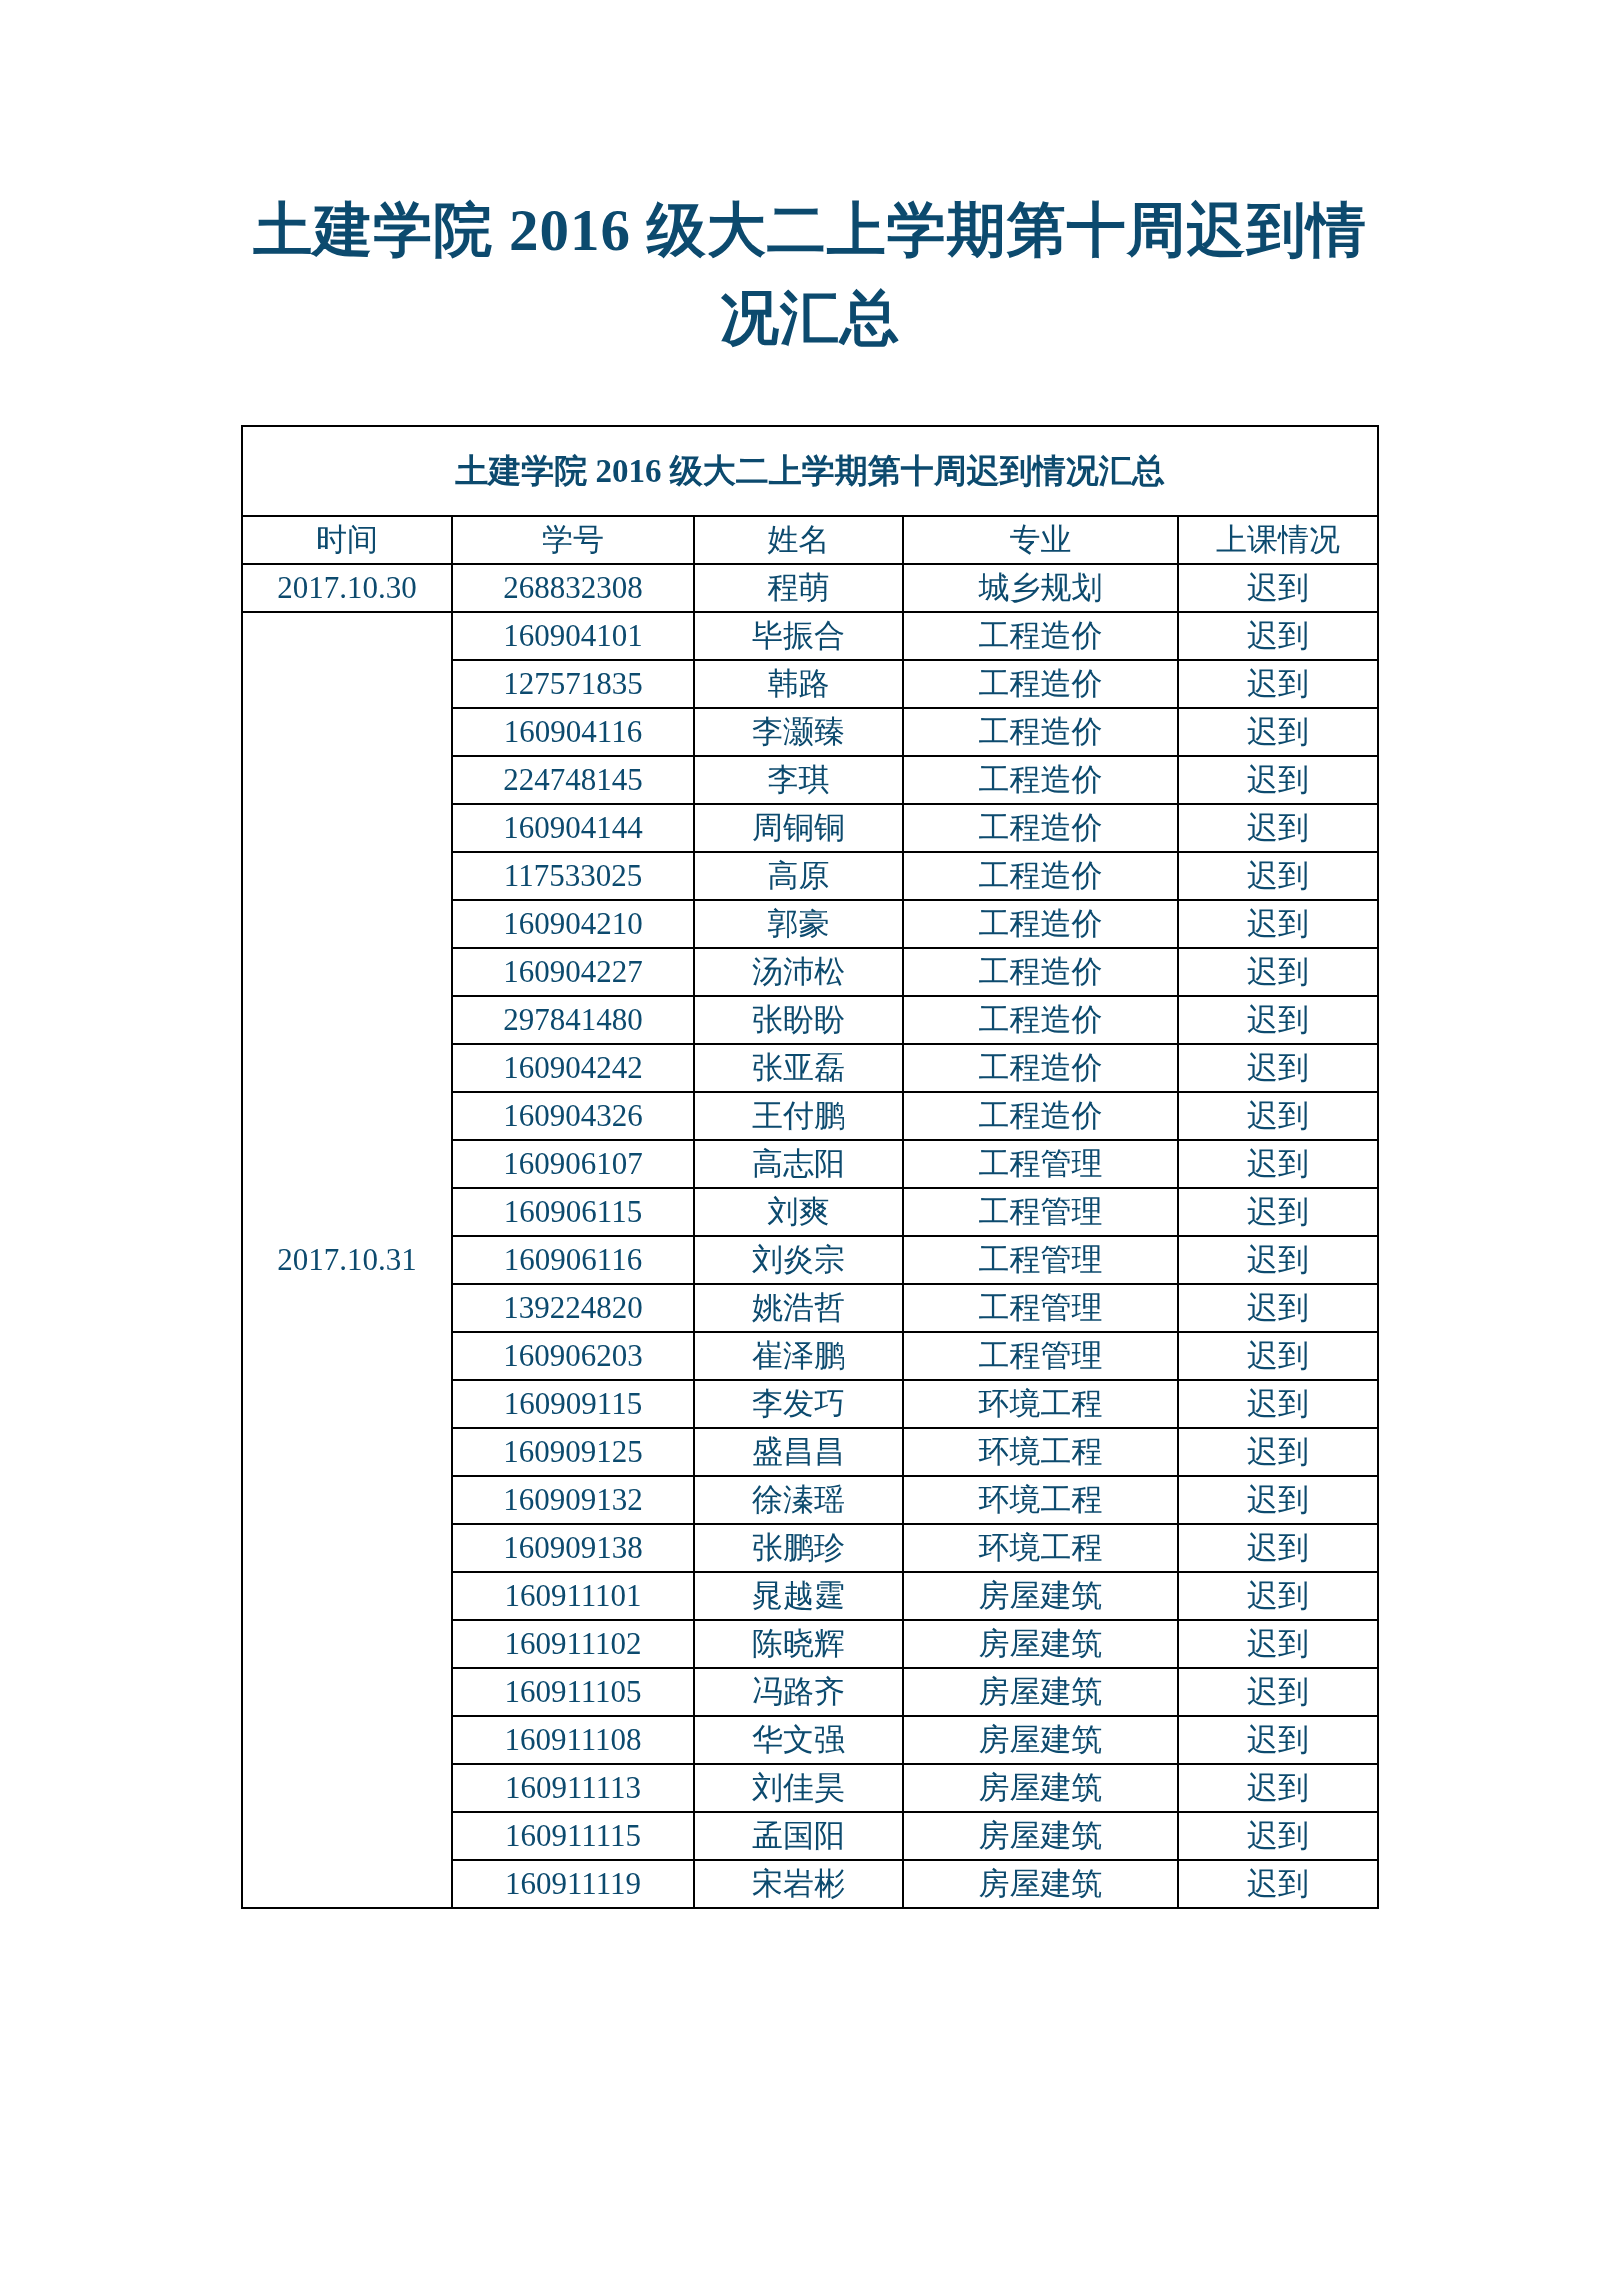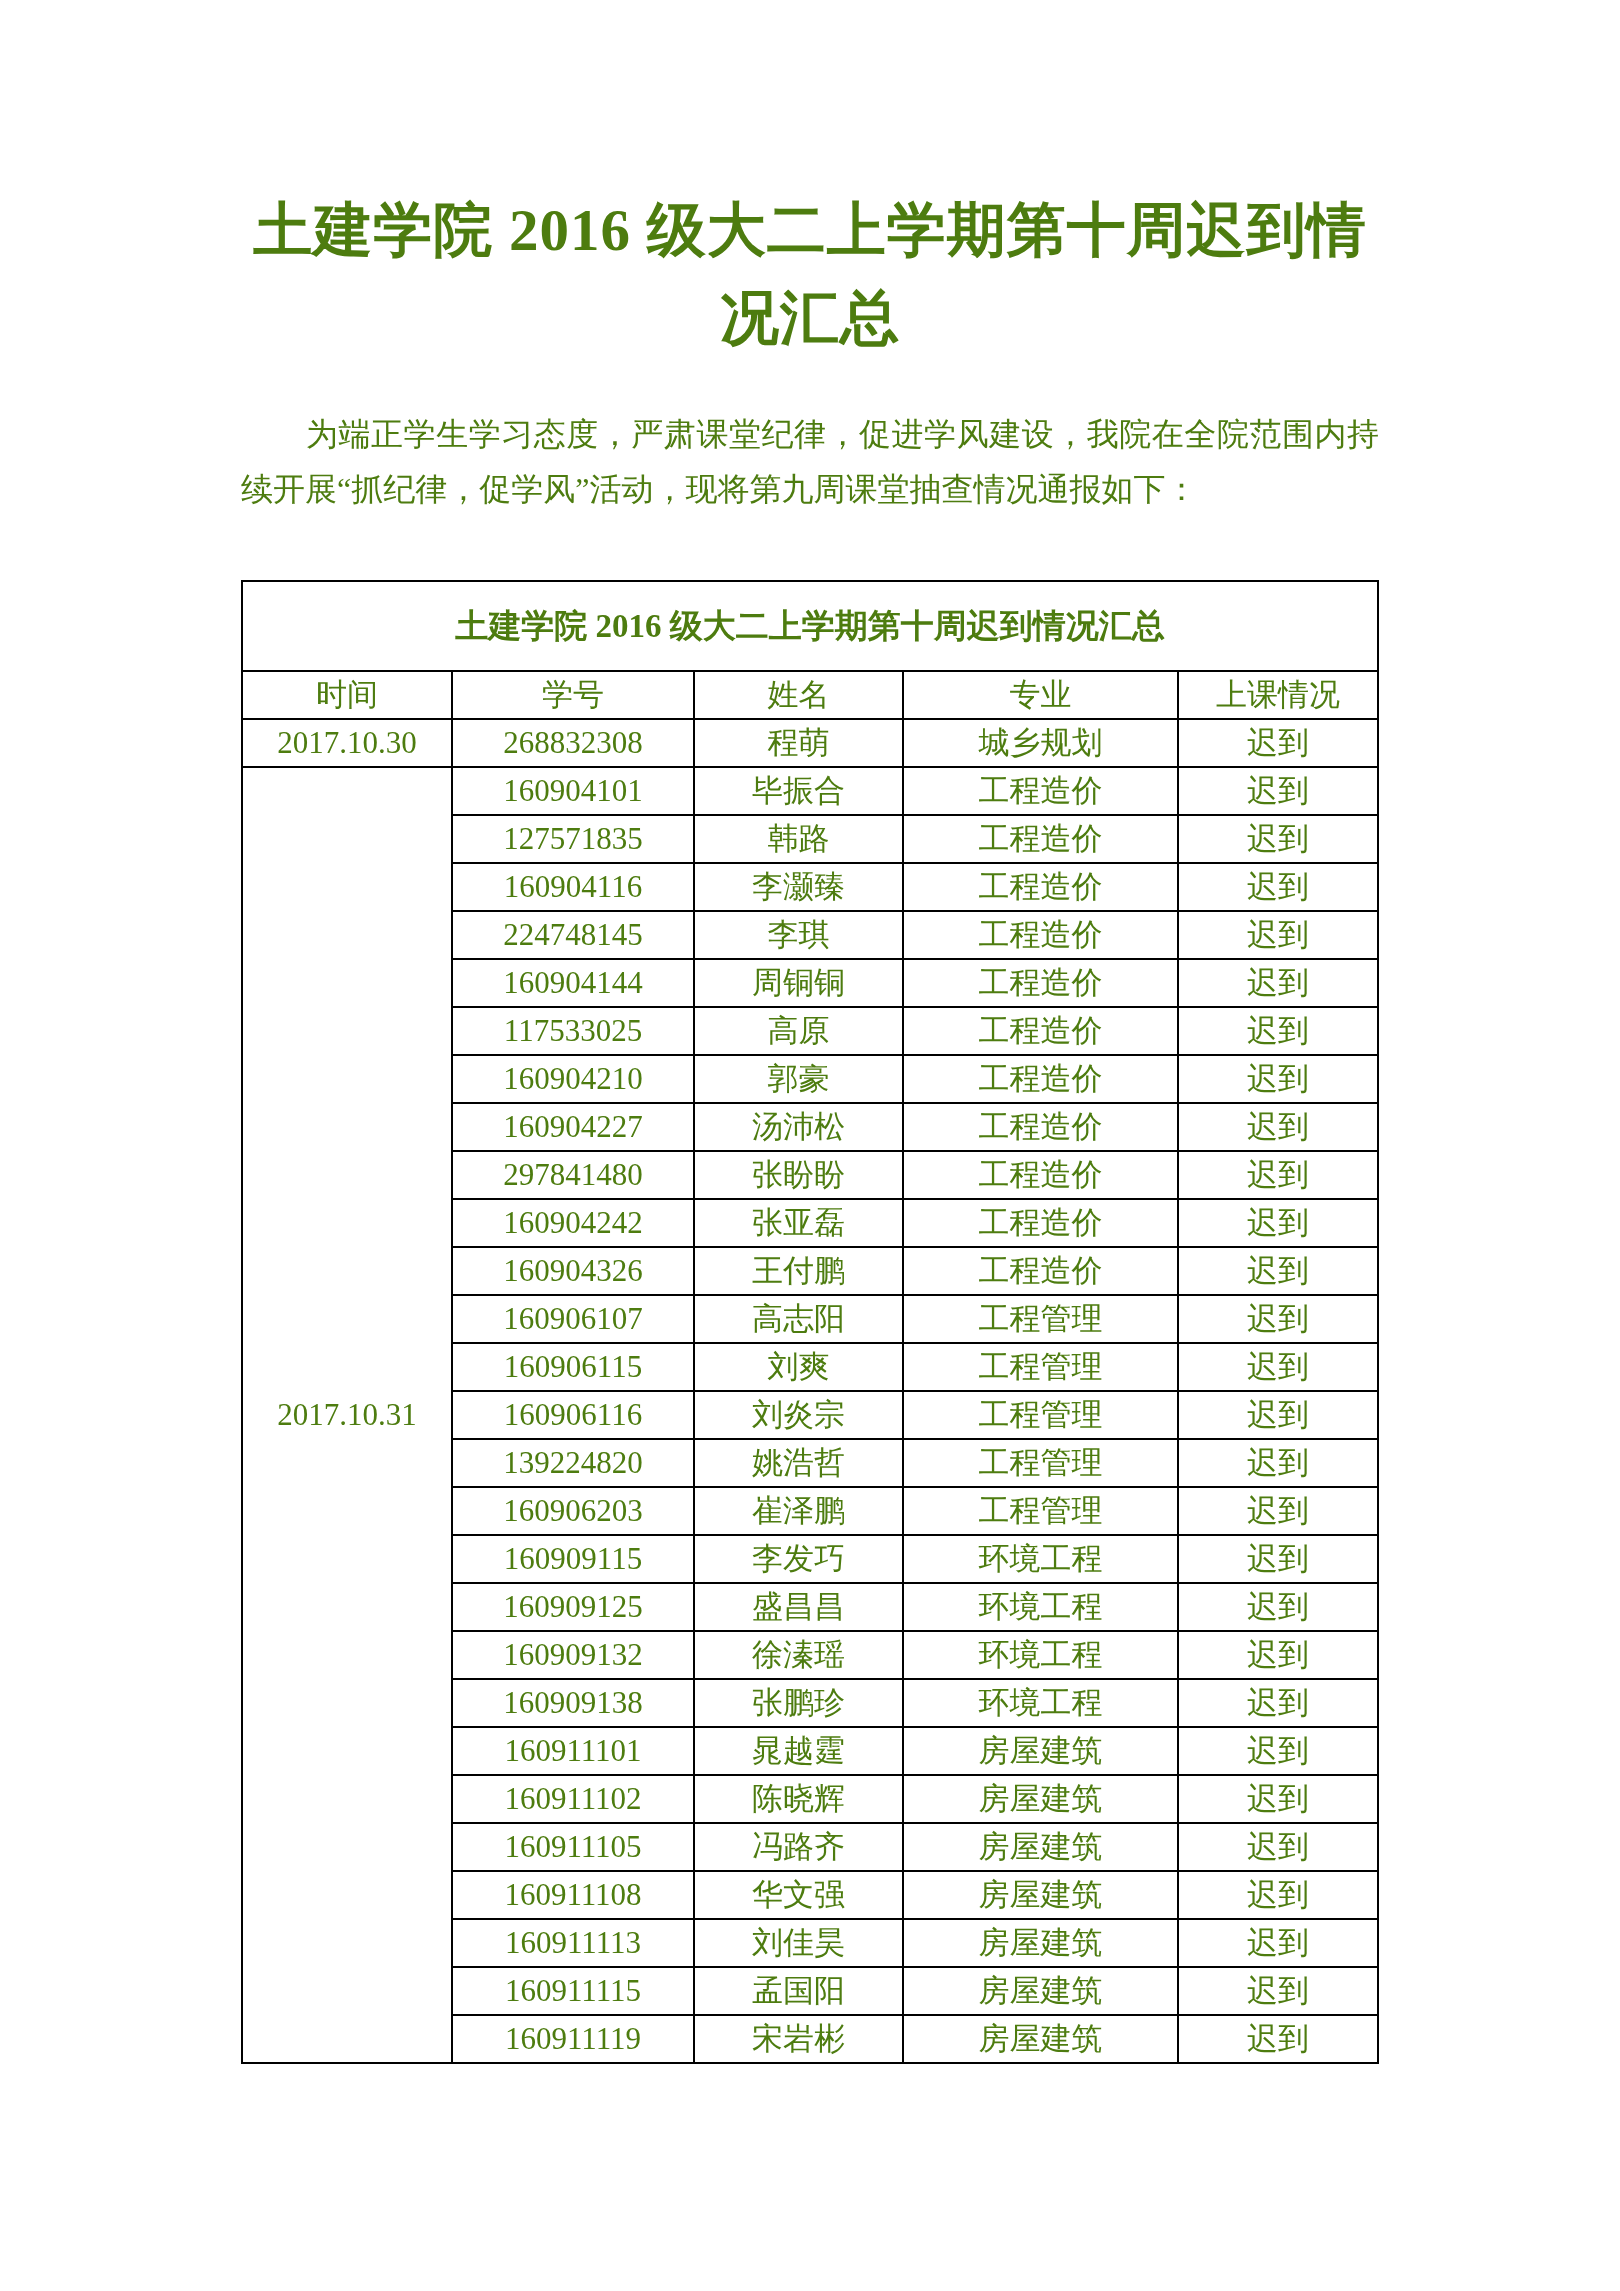--- a/index.html
+++ b/index.html
@@ -1,21 +1,21 @@
 <!DOCTYPE html>
 <html><head>
 <meta charset="utf-8">
 <style>
   html, body { margin: 0; padding: 0; background: #ffffff; }
   .page {
     position: relative;
     width: 1620px;
     height: 2238px;
     background: #ffffff;
-    color: #4d7c0f;
+    color: #0c4a6e;
     font-family: "Liberation Serif", "DejaVu Serif", serif;
     box-sizing: border-box;
     padding: 186px 241px 0 241px;
     overflow: hidden;
   }
   .doc-title {
     margin: 0;
     font-size: 59px;
     font-weight: bold;
     text-align: center;
@@ -54,21 +54,20 @@
   col.c-id     { width: 242px; }
   col.c-name   { width: 209px; }
   col.c-major  { width: 275px; }
   col.c-status { width: 200px; }
 </style>
 </head>
 <body>
 
 <div class="page">
   <h1 class="doc-title">土建学院 2016 级大二上学期第十周迟到情况汇总</h1>
-  <p class="intro">为端正学生学习态度，严肃课堂纪律，促进学风建设，我院在全院范围内持续开展“抓纪律，促学风”活动，现将第九周课堂抽查情况通报如下：</p>
   <table class="report-table">
     <colgroup>
       <col class="c-time">
         <col class="c-id">
         <col class="c-name">
         <col class="c-major">
         <col class="c-status">
     </colgroup>
     <thead>
       <tr>

